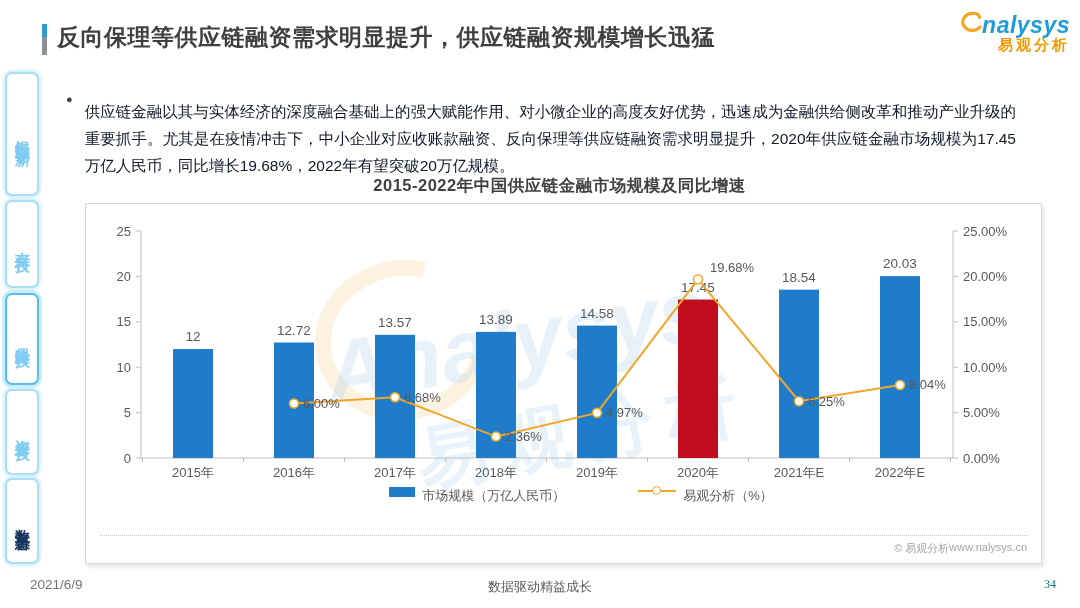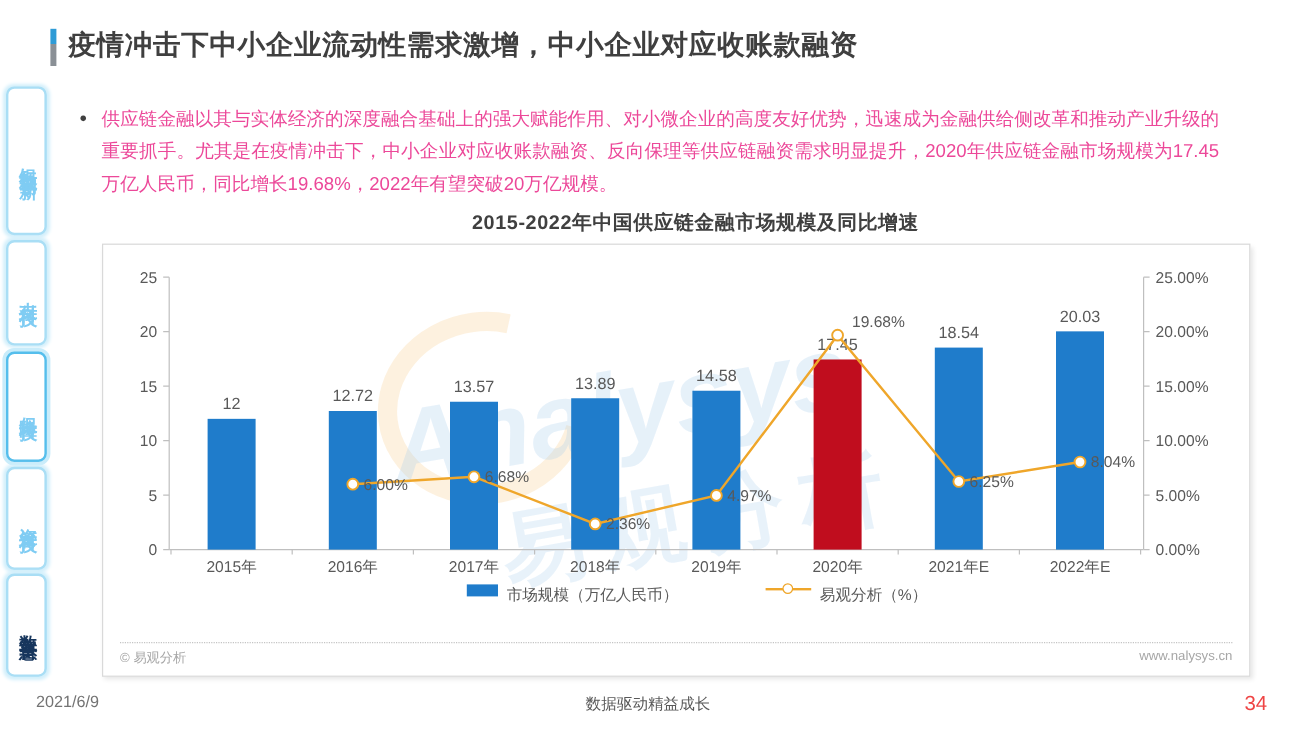--- a/index.html
+++ b/index.html
@@ -20,51 +20,60 @@
   .tab{position:absolute;left:5px;width:30px;display:flex;align-items:center;justify-content:center;
     background:#fff;border:2px solid #A9DEF5;border-radius:7px;box-shadow:0 0 3px 2px #D2EFFB;
     writing-mode:vertical-rl;text-orientation:upright;font-size:15px;font-weight:bold;
     color:#7FCCF3;letter-spacing:2px;cursor:pointer;}
   .tab.emph{border:2px solid #55BEEC;box-shadow:0 0 0 3px #C9ECFA;}
   .tab.active{color:#17365D;}
 
   
   .para{position:absolute;left:66px;top:86px;width:950px;display:flex;gap:12px;}
   .bullet-dot{font-size:11px;color:#404040;line-height:27px;}
-  .para-text{font-size:15.5px;color:#ec4899;line-height:27px;text-align:justify;}
+  .para-text{font-size:15.5px;color:#0f172a;line-height:27px;text-align:justify;margin-top:12px;}
 
   
-  .chart-title{position:absolute;left:102px;top:175px;width:955px;text-align:center;
+  .chart-title{position:absolute;left:82px;top:175px;width:955px;text-align:center;
     font-size:16.5px;font-weight:bold;color:#404040;letter-spacing:.5px;}
   .chart-card{position:absolute;left:85px;top:203px;width:955px;height:359px;background:#fff;
     border:1px solid #D9D9D9;box-shadow:2px 3px 4px rgba(0,0,0,.10);}
   .chart-card svg{position:absolute;left:0;top:0;}
   .legend{position:absolute;left:0;top:283px;width:100%;display:flex;justify-content:center;
     align-items:center;gap:38px;font-size:13px;color:#595959;}
   .legend-item{display:flex;gap:7px;margin-left:35px;}
   .swatch-bar{width:26px;height:10px;background:#1F7CCB;}
   .swatch-line{position:relative;width:38px;height:8px;}
   .swatch-line .ln{position:absolute;left:0;top:3px;width:38px;border-top:2px solid #EFA62A;}
   .swatch-line .cr{position:absolute;left:14px;top:-1px;width:7px;height:7px;border:1.5px solid #EFA62A;
     border-radius:50%;background:#fff;}
   .card-footer{position:absolute;left:14px;right:14px;bottom:7px;border-top:1px dotted #C4C4C4;
-    padding-top:5px;display:flex;justify-content:space-between;font-size:11px;color:#A6A6A6;}
+    padding-top:5px;display:flex;justify-content:flex-end;font-size:11px;color:#A6A6A6;}
 
   
   .pf-date{position:absolute;left:30px;top:577px;font-size:13.5px;color:#737373;}
   .pf-slogan{position:absolute;left:0;top:578px;width:100%;text-align:center;font-size:13px;color:#595959;}
-  .pf-num{position:absolute;right:24px;top:577px;font-size:17px;color:#ef4444;}
+  .pf-num{position:absolute;right:24px;top:577px;font-size:12px;color:#0f766e;font-family:Liberation Serif, serif;}
 </style>
 </head>
 <body>
 
 <div id="slide">
 
   <div class="accent-bar"></div>
-  <div class="page-title">疫情冲击下中小企业流动性需求激增，中小企业对应收账款融资</div>
+  <div class="page-title">反向保理等供应链融资需求明显提升，供应链融资规模增长迅猛</div>
+  <div class="logo">
+    <div>
+      <svg class="swoosh" width="30" height="27" viewBox="0 0 30 27">
+        <path d="M24 17 A 9.5 8.5 0 1 1 17 3.5" fill="none" stroke="#F5A623" stroke-width="3.2" stroke-linecap="round"></path>
+        <path d="M17 3.5 A 5 4.5 0 0 1 23.5 7.5" fill="none" stroke="#F5A623" stroke-width="3.2" stroke-linecap="round"></path>
+      </svg><span class="logo-en">nalysys</span>
+    </div>
+    <div class="logo-cn">易观分析</div>
+  </div>
 
   <div class="tab" style="top:72px;height:120px;">银行数字创新</div>
   <div class="tab" style="top:200px;height:84px;">支付科技</div>
   <div class="tab emph" style="top:293px;height:88px;">保险科技</div>
   <div class="tab" style="top:389px;height:82px;">资管科技</div>
   <div class="tab active" style="top:478px;height:82px;">数字普惠</div>
 
   <div class="para">
     <span class="bullet-dot">●</span>
     <span class="para-text">供应链金融以其与实体经济的深度融合基础上的强大赋能作用、对小微企业的高度友好优势，迅速成为金融供给侧改革和推动产业升级的重要抓手。尤其是在疫情冲击下，中小企业对应收账款融资、反向保理等供应链融资需求明显提升，2020年供应链金融市场规模为17.45万亿人民币，同比增长19.68%，2022年有望突破20万亿规模。</span>

